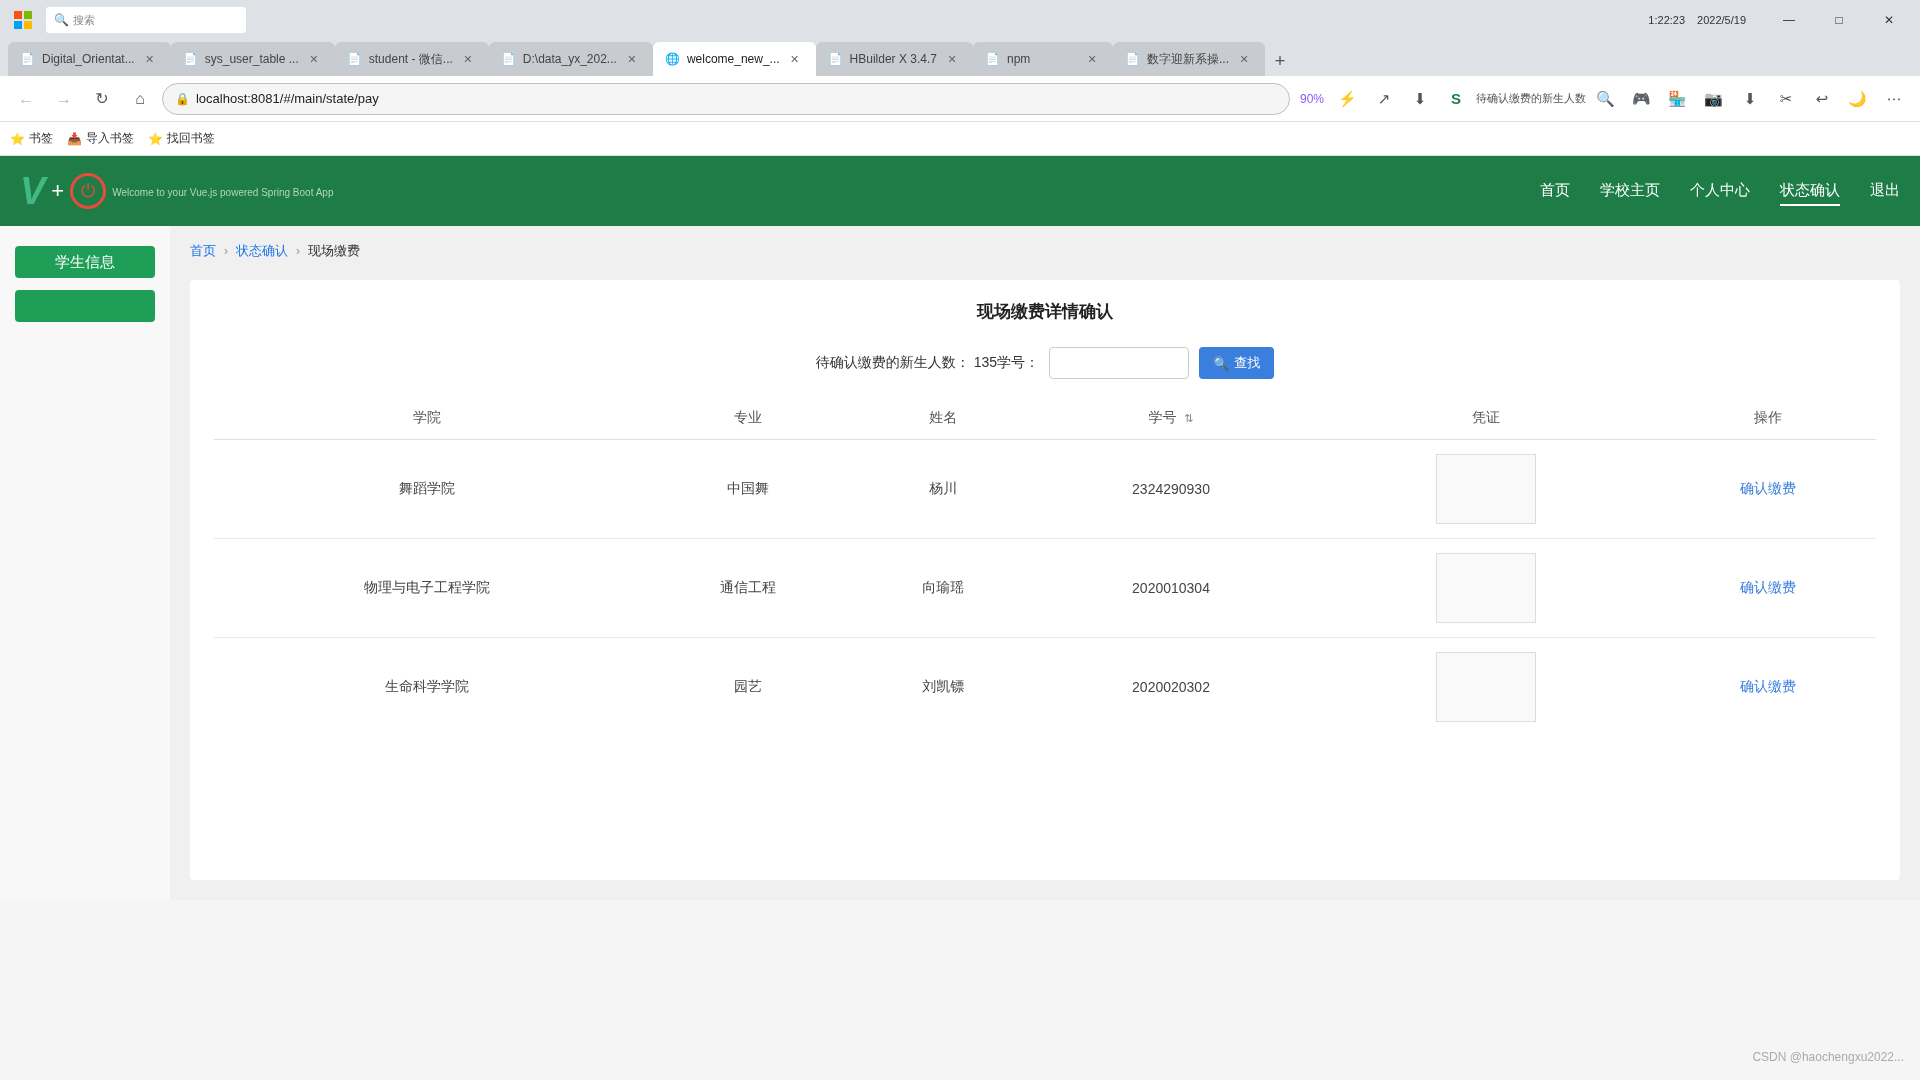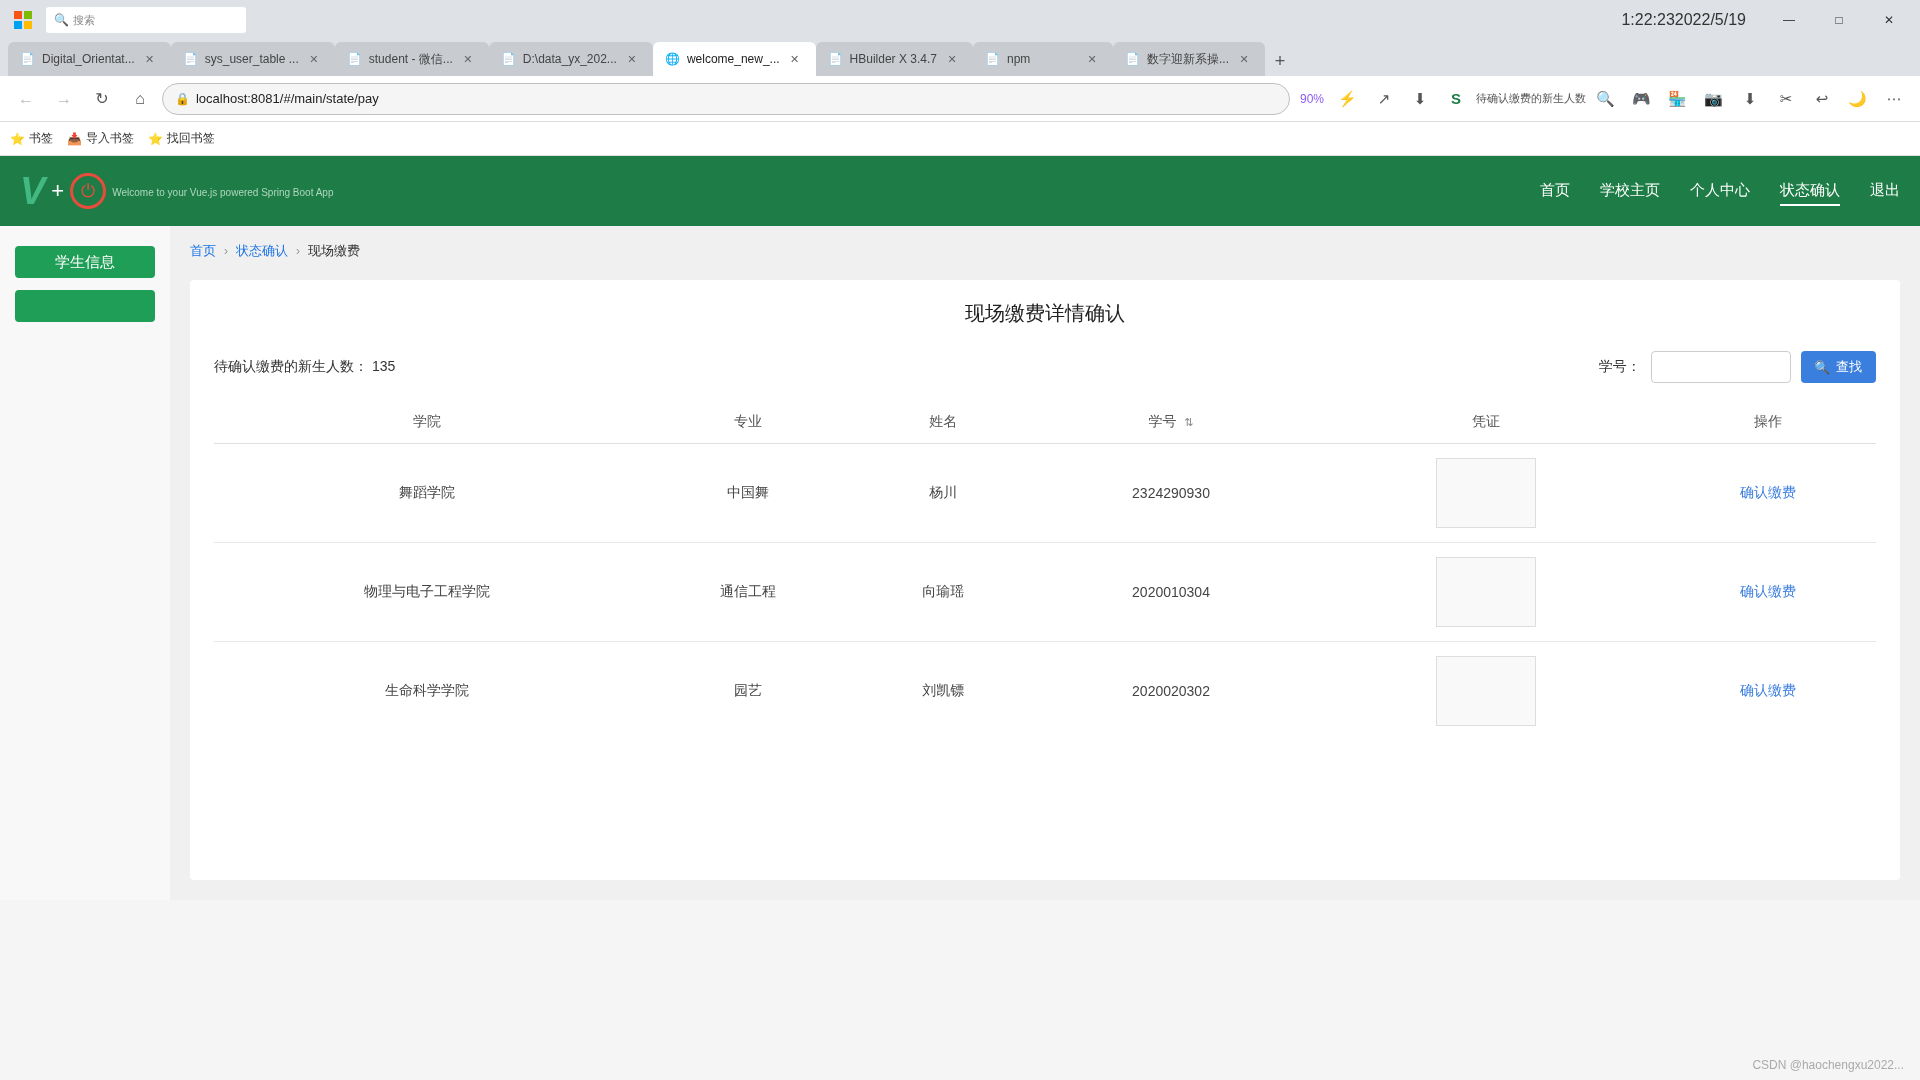--- a/index.html
+++ b/index.html
@@ -52,42 +52,42 @@
 
     .main-content { flex: 1; padding: 10px 20px 20px 20px; }
 
     .breadcrumb { display: flex; align-items: center; gap: 8px; font-size: 13px; color: #555; margin-bottom: 14px; padding: 6px 0; }
     .breadcrumb a { color: #1a73e8; cursor: pointer; text-decoration: none; }
     .breadcrumb-sep { color: #999; font-size: 12px; }
     .breadcrumb-current { color: #333; }
 
     .content-panel { background: #fff; border-radius: 4px; padding: 20px 24px; min-height: 600px; }
 
-    .page-title { text-align: center; font-size: 20px; color: #222; margin-bottom: 24px; font-weight: normal; }
-
-    .toolbar { display: flex; align-items: center; justify-content: space-between; margin-bottom: 18px; }
+    .page-title { text-align: center; font-size: 17px; color: #222; margin-bottom: 24px; font-weight: bold; }
+
+    .toolbar { display: flex; align-items: center; justify-content: center; margin-bottom: 18px; }
     .count-info { font-size: 14px; color: #333; }
     .search-area { display: flex; align-items: center; gap: 10px; }
     .search-label { font-size: 14px; color: #333; }
     .search-input { width: 140px; height: 32px; border: 1px solid #ccc; border-radius: 4px; padding: 0 8px; font-size: 14px; outline: none; }
     .search-btn { height: 32px; padding: 0 14px; background: #3a7ede; color: #fff; border: none; border-radius: 4px; cursor: pointer; font-size: 13px; display: flex; align-items: center; gap: 5px; }
 
     .data-table { width: 100%; border-collapse: collapse; }
     .data-table thead tr { border-bottom: 1px solid #e0e0e0; }
     .data-table th { padding: 12px 8px; text-align: center; font-size: 14px; color: #555; font-weight: normal; }
     .data-table th .sort-icon { display: inline-block; margin-left: 4px; font-size: 11px; color: #888; }
     .data-table tbody tr { border-bottom: 1px solid #e8e8e8; }
     .data-table tbody tr:last-child { border-bottom: none; }
     .data-table td { padding: 14px 8px; text-align: center; font-size: 14px; color: #444; vertical-align: middle; }
 
     .cert-placeholder { width: 100px; height: 70px; border: 1px solid #ddd; background: #f9f9f9; margin: 0 auto; display: block; }
 
     .action-link { color: #3a7ede; cursor: pointer; text-decoration: none; font-size: 14px; }
 
-    .watermark { position: fixed; bottom: 8px; right: 16px; font-size: 12px; color: #aaa; }
+    .watermark { position: fixed; bottom: 16px; right: 16px; font-size: 12px; color: #aaa; }
   </style>
 </head>
 <body>
 
 <div class="browser-chrome">
   <div class="title-bar">
     <div style="display:flex;align-items:center;gap:8px;flex:1;">
       <div style="width:30px;height:30px;display:flex;align-items:center;justify-content:center;cursor:pointer;">
         <svg width="18" height="18" viewBox="0 0 18 18">
             <rect x="0" y="0" width="8" height="8" fill="#f65314"></rect>
@@ -95,21 +95,21 @@
             <rect x="0" y="10" width="8" height="8" fill="#00a1f1"></rect>
             <rect x="10" y="10" width="8" height="8" fill="#ffbb00"></rect>
           </svg>
       </div>
       <div style="width:200px;height:26px;background:#fff;border-radius:3px;display:flex;align-items:center;padding:0 8px;gap:4px;">
         <span style="font-size:12px;color:#888;">🔍</span>
         <span style="font-size:11px;color:#888;">搜索</span>
       </div>
     </div>
     <div class="window-controls">
-      <div style="display:flex;align-items:center;gap:0;margin-right:16px;font-size:16px;color:#333;">
+      <div style="display:flex;align-items:center;gap:12px;margin-right:16px;font-size:11px;color:#333;">
         <span>1:22:23</span>
         <span>2022/5/19</span>
       </div>
       <div class="win-btn">—</div>
       <div class="win-btn">□</div>
       <div class="win-btn close">✕</div>
     </div>
   </div>
 
   <div class="tabs-bar">

